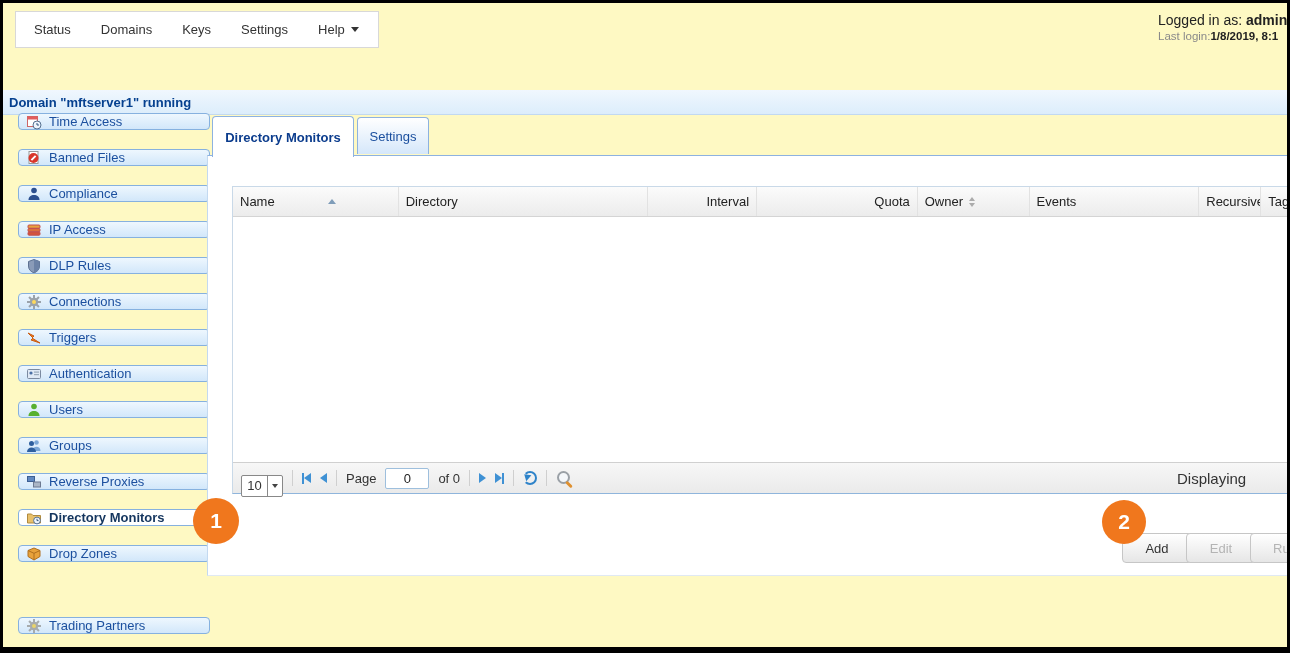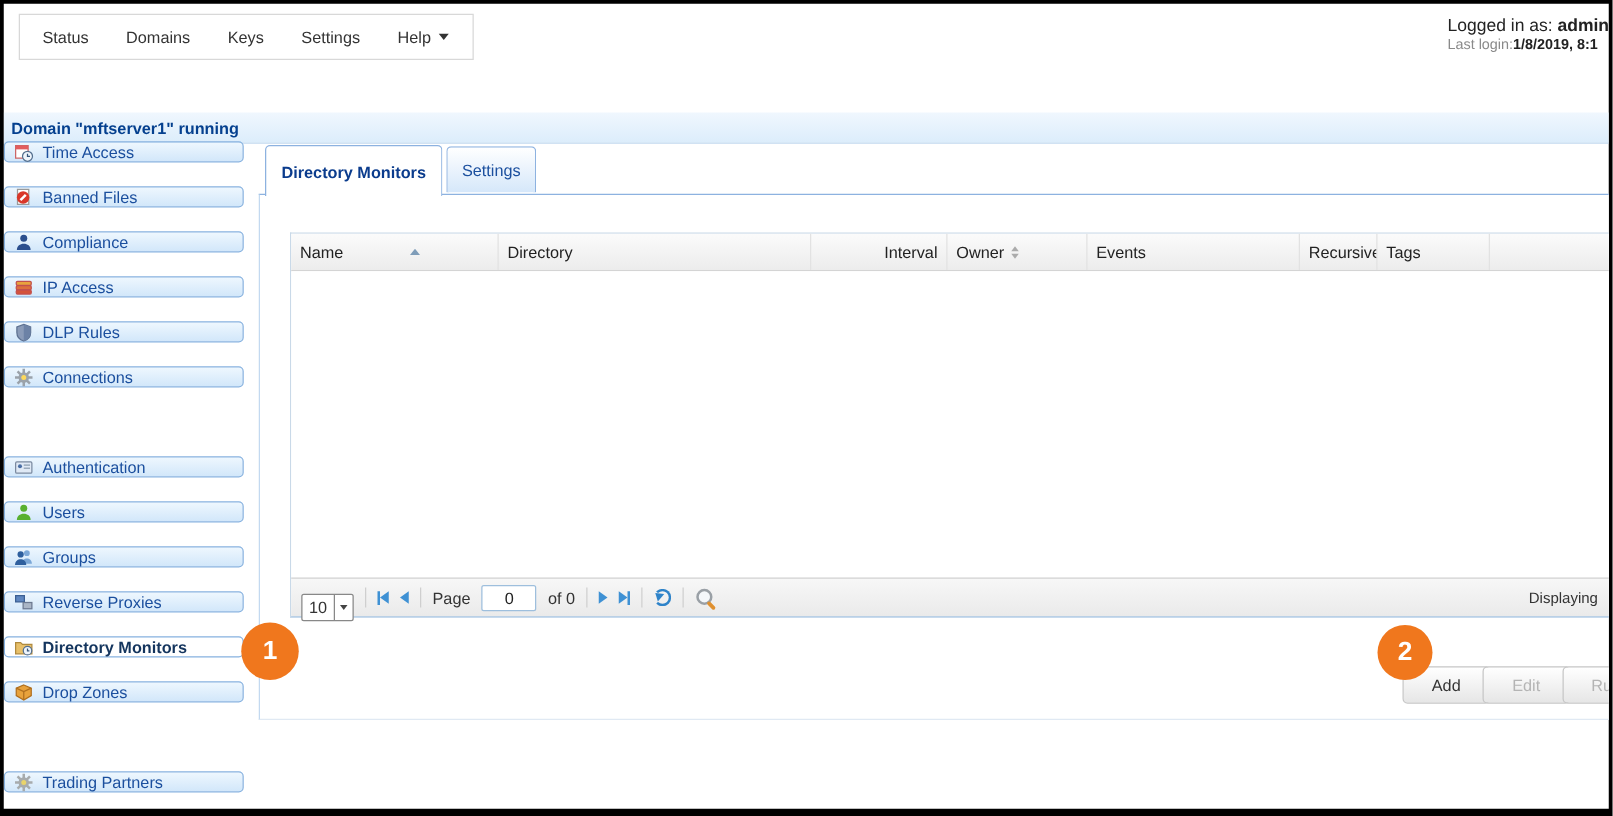--- a/index.html
+++ b/index.html
@@ -1,17 +1,17 @@
 <!DOCTYPE html>
 <html><head>
 <meta charset="utf-8">
 <style>
   * { margin:0; padding:0; box-sizing:border-box; }
   body { font-family:"Liberation Sans", sans-serif; background:#000; }
-  .screen { position:relative; width:1290px; height:653px; background:#ffffff;
+  .screen { position:relative; width:1290px; height:653px; background:#fef9c3;
             border:3px solid #000; border-bottom-width:6px; overflow:hidden;
             font-family:"Liberation Sans", sans-serif; }
 
   
   .topnav { position:absolute; left:12px; top:8px; width:364px; height:37px;
             border:1px solid #d8d8d8; background:#fff; display:flex; align-items:center;
             padding:0 18px; gap:30px; font-size:13px; color:#333; }
   .topnav .nav-item { white-space:nowrap; cursor:pointer; display:flex; align-items:center; gap:6px; }
   .caret { width:0; height:0; border-left:4px solid transparent; border-right:4px solid transparent;
            border-top:5px solid #333; display:inline-block; }
@@ -22,21 +22,21 @@
   .session .l1 b { font-weight:bold; }
   .session .l2 { font-size:11.5px; color:#8a8a8a; margin-top:2px; }
   .session .l2 b { color:#222;margin-top:30px; }
 
   
   .domainbar { position:absolute; left:0; top:87px; width:100%; height:25px;
                background:linear-gradient(#f0f7fe,#dcedfb); border-bottom:1px solid #c2d9f0;
                color:#05408f; font-size:13px; font-weight:bold; line-height:25px; padding-left:6px; }
 
   
-  .side-item { position:absolute; left:0; width:192px; height:17px; border:1px solid #86b1df;
+  .side-item { position:absolute; left:15px; width:192px; height:17px; border:1px solid #86b1df;
                border-radius:4px; background:linear-gradient(#eef7fe,#d2e7fa);
                display:flex; padding:0 7px; gap:7px;
                font-size:13px; color:#1b4f9e; cursor:pointer; }
   .side-item.sel { background:#fff; color:#14355e; font-weight:bold; }
   .icon16 { width:16px; height:16px; flex:0 0 16px; display:inline-block; }
 
   
   .panel { position:absolute; left:204px; top:152px; width:1086px; height:421px;
            background:#fff; border-top:1px solid #8db2e0; border-left:1px solid #c3d9f0;
            border-bottom:1px solid #e0e9f3; }
@@ -85,21 +85,21 @@
                font-size:13px; font-family:"Liberation Sans",sans-serif; color:#222; }
   .refresh { width:14px; height:14px; border:2px solid #2e83c9; border-radius:50%;
              border-left-color:transparent; position:relative; cursor:pointer; }
   .refresh::after { content:''; position:absolute; left:-5px; top:-2px;
                     border:4px solid transparent; border-right:6px solid #2e83c9; transform:rotate(40deg); }
   .searchico { position:relative; width:17px; height:17px; cursor:pointer; }
   .searchico::before { content:''; position:absolute; left:1px; top:1px; width:9px; height:9px;
                        border:2px solid #9aa0a6; border-radius:50%; background:#f4f7fa; }
   .searchico::after { content:''; position:absolute; right:0px; bottom:1px; width:8px; height:3px;
                       background:#df9030; border-radius:2px; transform:rotate(45deg); }
-  .displaying { position:absolute; left:990px; top:0; line-height:31px; font-size:12px; color:#333; white-space:nowrap; }
+  .displaying { position:absolute; left:944px; top:0; line-height:31px; font-size:15px; color:#333; white-space:nowrap; }
 
   
   .btn { position:absolute; top:530px; width:70px; height:30px; border:1px solid #c6c6c6;
          border-radius:4px; background:linear-gradient(#ffffff,#e6e6e6); font-size:13px;
          color:#333; font-family:"Liberation Sans",sans-serif; cursor:pointer; text-align:center; }
   .btn.disabled { color:#b4b4b4; cursor:default; }
   .btn.b-add { left:1119px; }
   .btn.b-edit { left:1183px; }
   .btn.b-run { left:1247px; }
 
@@ -182,20 +182,26 @@
           <rect x="7" y="1" width="2" height="14"></rect>
           <rect x="1" y="7" width="14" height="2"></rect>
           <rect x="7" y="1" width="2" height="14" transform="rotate(45 8 8)"></rect>
           <rect x="7" y="1" width="2" height="14" transform="rotate(-45 8 8)"></rect>
           <circle cx="8" cy="8" r="4.2"></circle>
         </g>
         <circle cx="8" cy="8" r="2" fill="#fdd95c"></circle>
       </svg>
     <span>Connections</span>
   </div>
+  <div class="side-item" style="top:326px">
+    <svg class="icon16" viewBox="0 0 16 16">
+        <path d="M2 3l6 3-2 2 8 5-9-3 2-2z" fill="#f07c1f" stroke="#c85a10"></path>
+      </svg>
+    <span>Triggers</span>
+  </div>
   <div class="side-item" style="top:362px">
     <svg class="icon16" viewBox="0 0 16 16">
         <rect x="1.5" y="3.5" width="13" height="9" rx="1" fill="#dfe9f5" stroke="#7b8aa0"></rect>
         <circle cx="5" cy="7" r="1.6" fill="#4a6fa5"></circle>
         <rect x="8" y="5.5" width="5" height="1.2" fill="#99aabb"></rect>
         <rect x="8" y="8" width="5" height="1.2" fill="#99aabb"></rect>
       </svg>
     <span>Authentication</span>
   </div>
   <div class="side-item" style="top:398px">
@@ -264,20 +270,23 @@
       <div class="gcell c0">
         <span>Name</span>
         <span class="sort-up"></span>
       </div>
       <div class="gcell c1">
         <span>Directory</span>
       </div>
       <div class="gcell c2 r">
         <span>Interval</span>
       </div>
+      <div class="gcell c3 r">
+        <span>Quota</span>
+      </div>
       <div class="gcell c4">
         <span>Owner</span>
         <span class="sort-both">
             <i class="u"></i>
             <i class="d"></i>
           </span>
       </div>
       <div class="gcell c5">
         <span>Events</span>
       </div>

